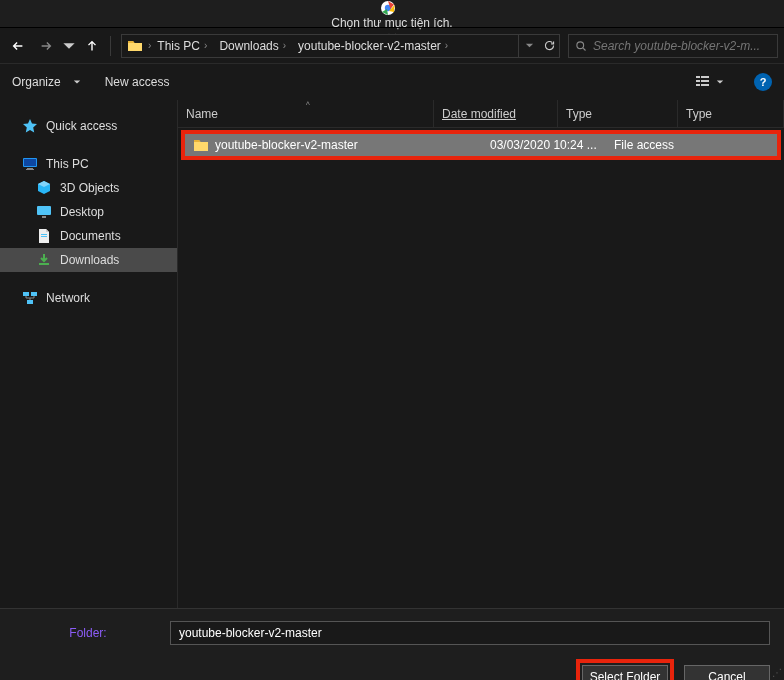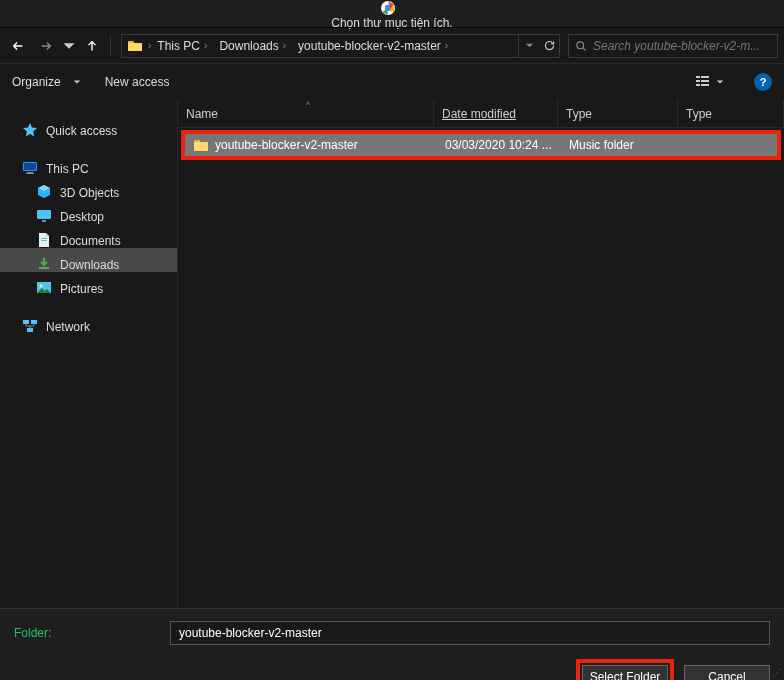--- a/index.html
+++ b/index.html
@@ -25,21 +25,21 @@
 .searchbox input { flex: 1; background: transparent; border: none; color: #a3a3a3; font-size: 12px; outline: none; font-style: italic; }
 
 .toolbar { height: 36px; background: #191919; display: flex; align-items: center; padding: 0 12px; gap: 24px; }
 .tool-item { color: #ddd; cursor: pointer; display: flex; align-items: center; gap: 12px; }
 .tool-spacer { flex: 1; }
 .tool-icon-btn { width: 28px; height: 24px; display: flex; align-items: center; justify-content: center; color: #ccc; cursor: pointer; }
 .help-icon { width: 18px; height: 18px; border-radius: 50%; background: #0063b1; color: #fff; display: flex; align-items: center; justify-content: center; font-size: 11px; font-weight: bold; cursor: pointer; margin-left: 6px; }
 
 .main { display: flex; height: 508px; }
 .sidebar { width: 178px; background: #191919; border-right: 1px solid #2a2a2a; padding-top: 14px; overflow: hidden; }
-.sb-item { height: 24px; display: flex; align-items: flex-end; padding-left: 22px; gap: 8px; color: #ddd; cursor: pointer; }
+.sb-item { height: 24px; display: flex; align-items: center; padding-left: 22px; gap: 8px; color: #ddd; cursor: pointer; }
 .sb-item.sub { padding-left: 36px; }
 .sb-item.selected { background: #4a4a4a; }
 .sb-group { position: relative; }
 .sb-icon { width: 16px; height: 16px; flex-shrink: 0; }
 .sb-gap { height: 14px; }
 
 .fileview { flex: 1; background: #191919; display: flex; flex-direction: column; }
 .columns { height: 28px; display: flex; align-items: center; border-bottom: 1px solid #2a2a2a; color: #ccc; }
 .col { padding: 0 8px; border-right: 1px solid #2a2a2a; height: 100%; display: flex; align-items: center; gap: 4px; }
 .col-name { width: 256px; }
@@ -47,27 +47,27 @@
 .col-type { width: 120px; }
 .col-size { flex: 1; }
 .sort-ind { position: absolute; left: 50%; top: -1px; font-size: 8px; color: #888; }
 .col-name { position: relative; }
 
 .filelist { flex: 1; padding: 0; }
 .hl-wrap { border: 4px solid #e8240c; margin: 2px 3px; }
 .row { height: 22px; display: flex; align-items: center; background: #777; color: #fff; }
 .row .c { padding: 0 8px; overflow: hidden; white-space: nowrap; text-overflow: ellipsis; }
 .row .c-name { width: 252px; display: flex; align-items: center; gap: 6px; }
-.row .c-date { width: 124px; }
+.row .c-date { width: 124px; margin-left: 45px; }
 .row .c-type { width: 120px; }
 .row .folder-icon { width: 16px; height: 14px; }
 
 .bottom { background: #1e1e1e; padding: 12px 14px 10px; border-top: 1px solid #333; }
 .folder-row { display: flex; align-items: center; gap: 8px; margin-bottom: 14px; }
-.folder-label { width: 148px; text-align: left; color: #22c55e; }
+.folder-label { width: 148px; text-align: center; color: #8b5cf6; }
 .folder-input { flex: 1; height: 24px; background: #191919; border: 1px solid #555; color: #fff; padding: 0 8px; font-size: 12px; outline: none; }
 .btn-row { display: flex; justify-content: flex-end; gap: 10px; align-items: center; }
 .hl-btn { border: 4px solid #e8240c; padding: 2px; }
 .btn { width: 86px; height: 24px; background: #333; border: 1px solid #666; color: #fff; cursor: pointer; font-size: 12px; display: flex; align-items: center; justify-content: center; }
 .resize-grip { position: absolute; right: 2px; bottom: 2px; color: #555; font-size: 10px; }
 
 svg { display: block; }
 </style>
 </head>
 <body>
@@ -231,30 +231,20 @@
         </div>
       <div class="sb-item sub selected">
           <span class="sb-icon">
             <svg viewBox="0 0 16 16">
               <path d="M8 2v7M5 6l3 3 3-3" stroke="#4caf50" stroke-width="2" fill="none"></path>
               <rect x="3" y="11" width="10" height="2" fill="#4caf50"></rect>
             </svg>
           </span>
           <span>Downloads</span>
         </div>
-      <div class="sb-item sub">
-          <span class="sb-icon">
-            <svg viewBox="0 0 16 16">
-              <rect x="1" y="2" width="14" height="11" fill="#4fc3f7"></rect>
-              <circle cx="5" cy="6" r="1.5" fill="#fff176"></circle>
-              <path d="M2 12l4-4 3 3 2-2 3 3v1H2z" fill="#2e7d32"></path>
-            </svg>
-          </span>
-          <span>Pictures</span>
-        </div>
     </div>
     <div class="sb-gap"></div>
     <div class="sb-item">
       <span class="sb-icon">
           <svg viewBox="0 0 16 16">
             <rect x="1" y="2" width="6" height="4" fill="#4fc3f7"></rect>
             <rect x="9" y="2" width="6" height="4" fill="#4fc3f7"></rect>
             <rect x="5" y="10" width="6" height="4" fill="#4fc3f7"></rect>
             <path d="M4 6v2h8V6M8 8v2" stroke="#888" fill="none"></path>
           </svg>
@@ -285,21 +275,21 @@
           <div class="c c-name">
             <span class="folder-icon">
                 <svg viewBox="0 0 16 14">
                   <path d="M1 2h5l1.5 2H15v9H1z" fill="#ffd86b"></path>
                   <path d="M1 2h5l1.5 2H1z" fill="#e8b339"></path>
                 </svg>
               </span>
             <span>youtube-blocker-v2-master</span>
           </div>
           <div class="c c-date">03/03/2020 10:24 ...</div>
-          <div class="c c-type">Music folder</div>
+          <div class="c c-type">File access</div>
         </div>
       </div>
     </div>
   </div>
 </div>
 
 <div class="bottom">
   <div class="folder-row">
     <div class="folder-label">Folder:</div>
     <input class="folder-input" value="youtube-blocker-v2-master" style="">

